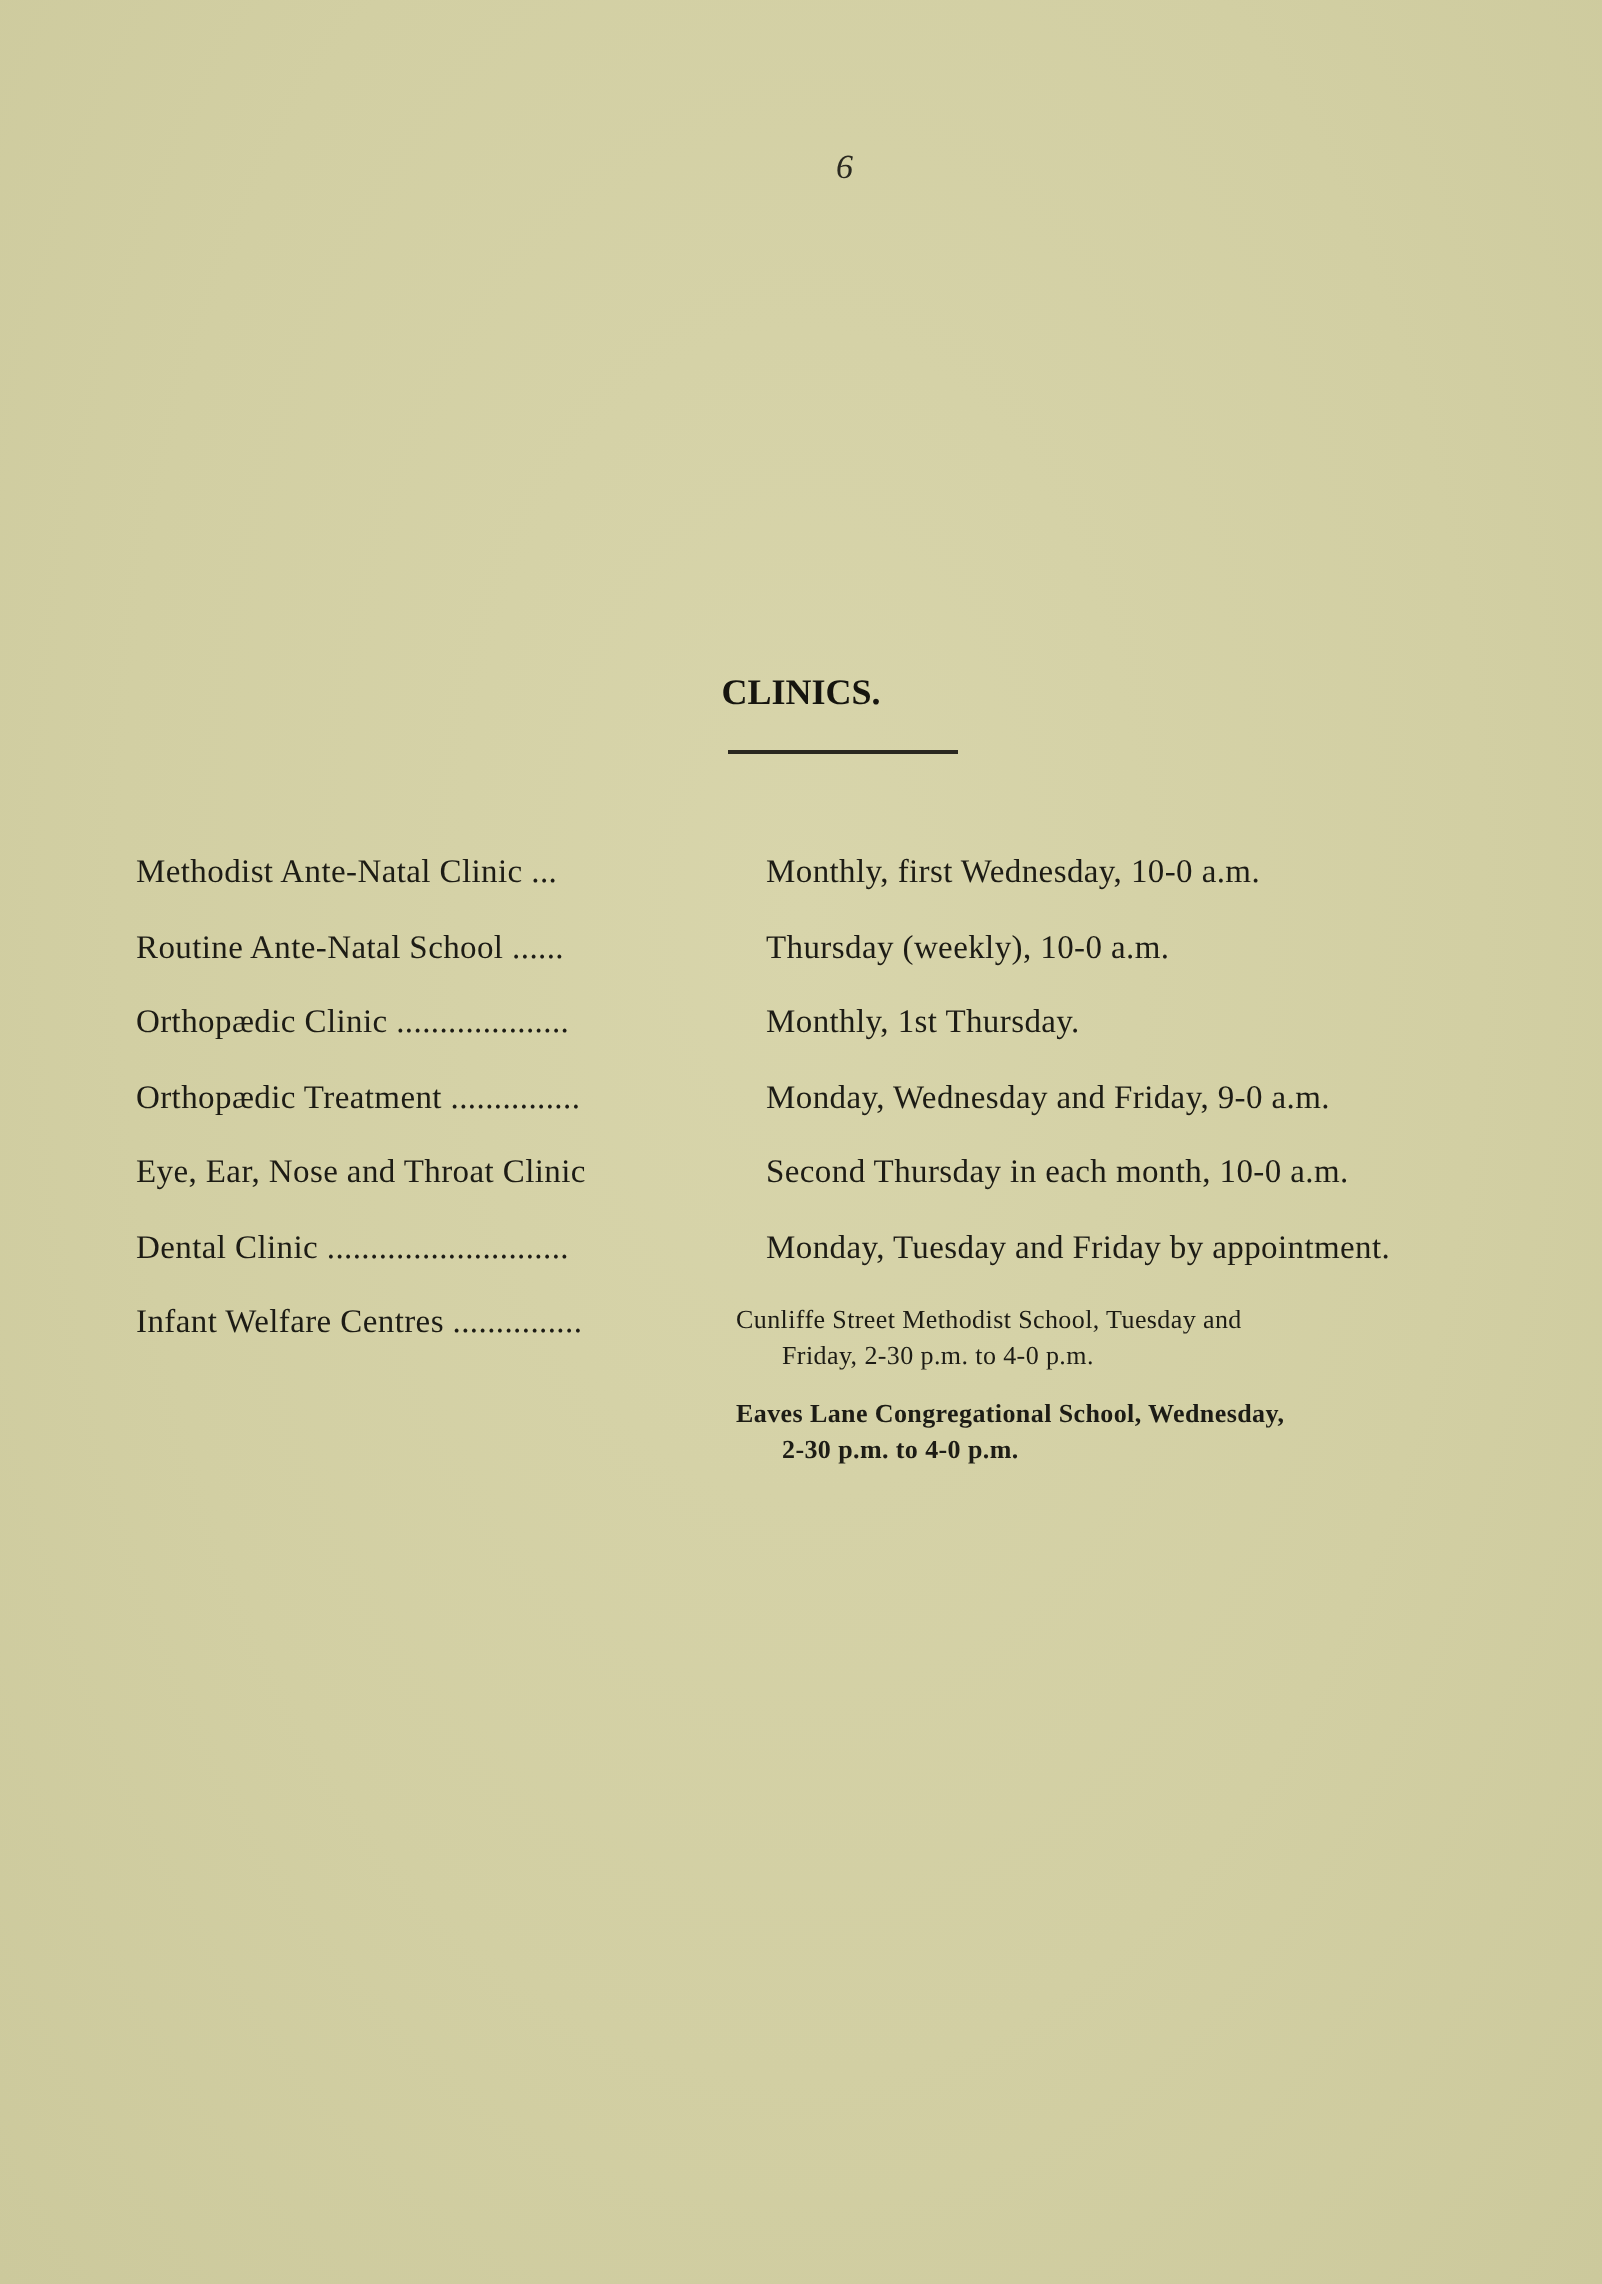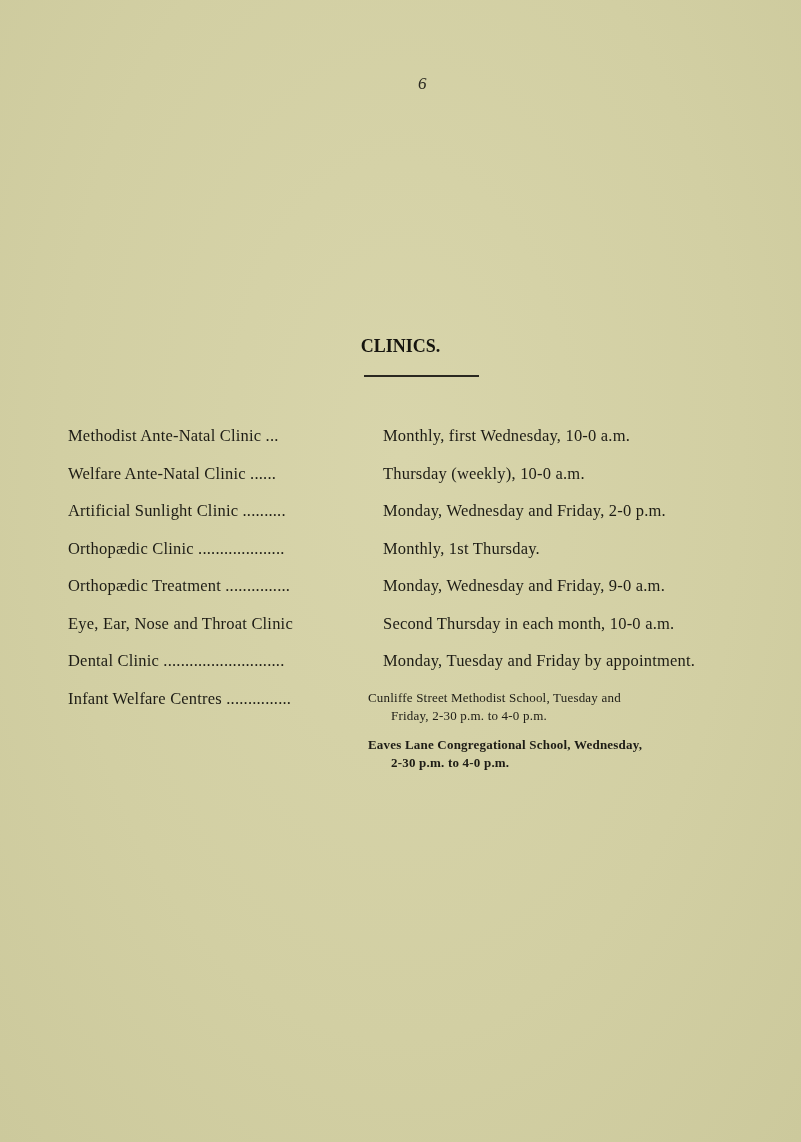--- a/index.html
+++ b/index.html
@@ -105,26 +105,22 @@
 
 <div class="title">CLINICS.</div>
 <div class="title-rule"></div>
 
 <div class="clinic-list">
   <div class="row">
     <span class="name">Methodist Ante-Natal Clinic ...</span>
     <span class="schedule">Monthly, first Wednesday, 10-0 a.m.</span>
   </div>
   <div class="row">
-    <span class="name">Welfare Ante-Natal Clinic ......</span>
+    <span class="name">Routine Ante-Natal School ......</span>
     <span class="schedule">Thursday (weekly), 10-0 a.m.</span>
-  </div>
-  <div class="row">
-    <span class="name">Artificial Sunlight Clinic ..........</span>
-    <span class="schedule">Monday, Wednesday and Friday, 2-0 p.m.</span>
   </div>
   <div class="row">
     <span class="name">Orthopædic Clinic ....................</span>
     <span class="schedule">Monthly, 1st Thursday.</span>
   </div>
   <div class="row">
     <span class="name">Orthopædic Treatment ...............</span>
     <span class="schedule">Monday, Wednesday and Friday, 9-0 a.m.</span>
   </div>
   <div class="row">

